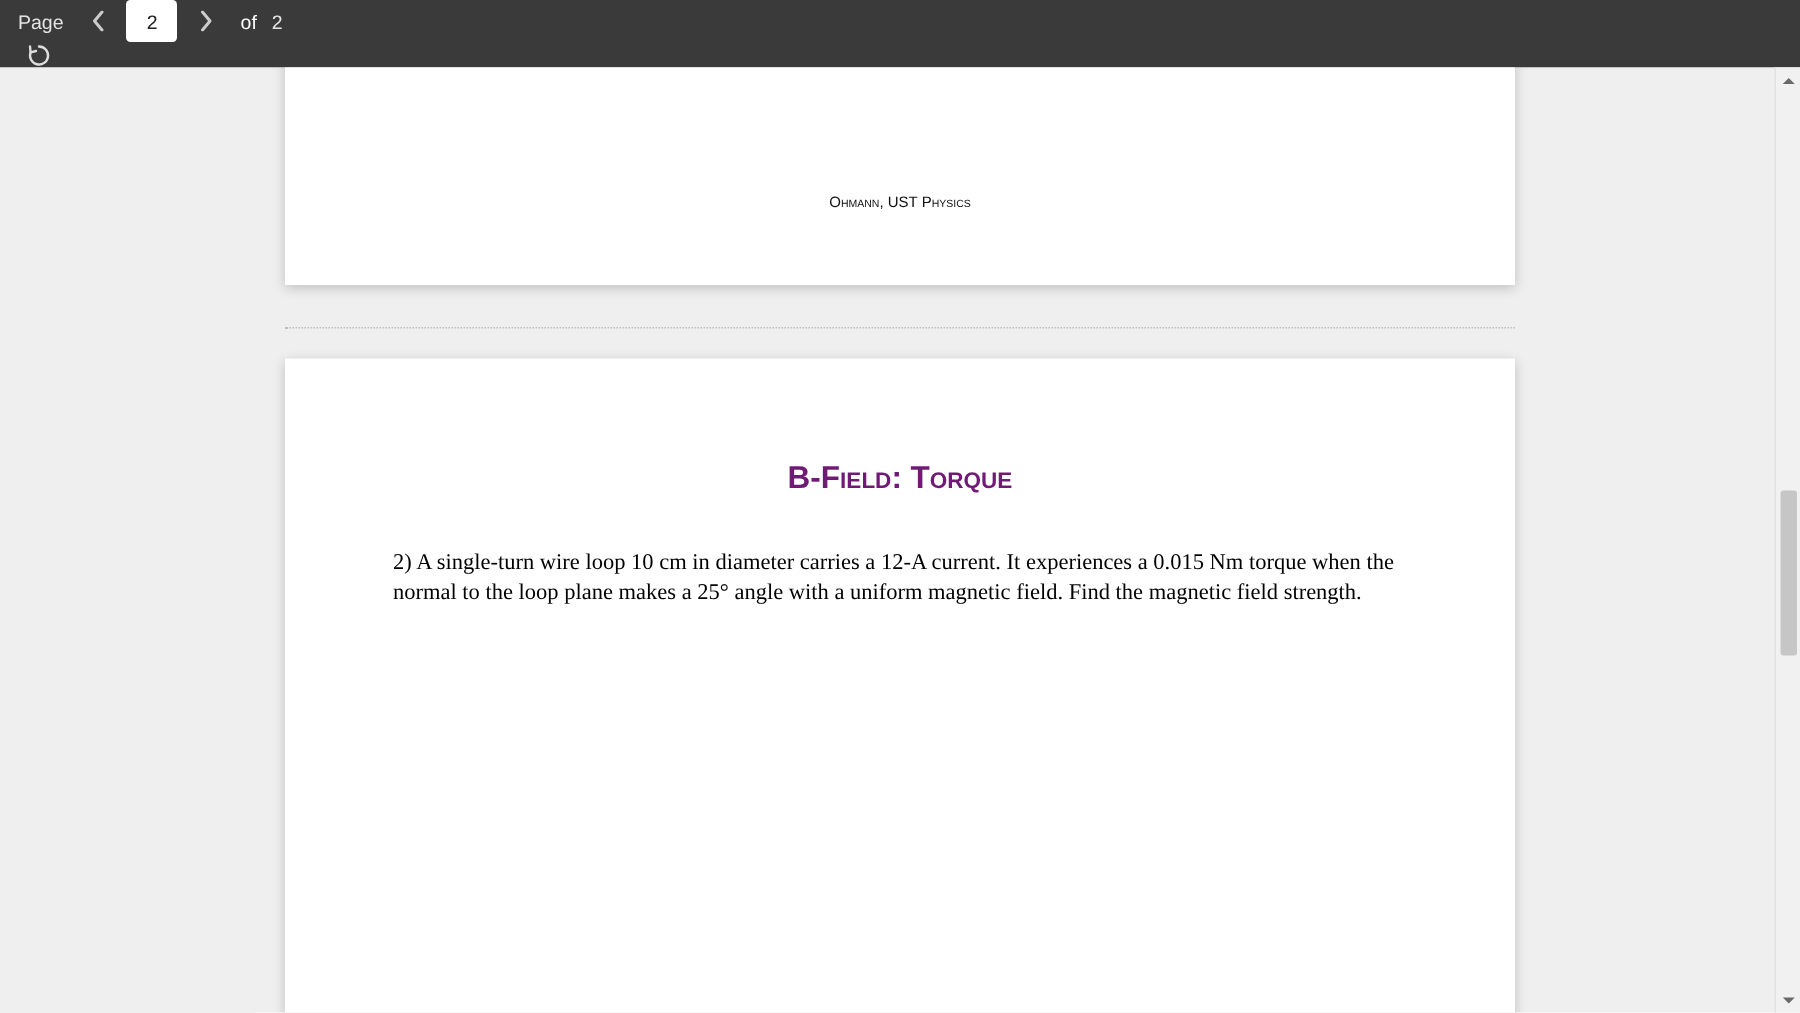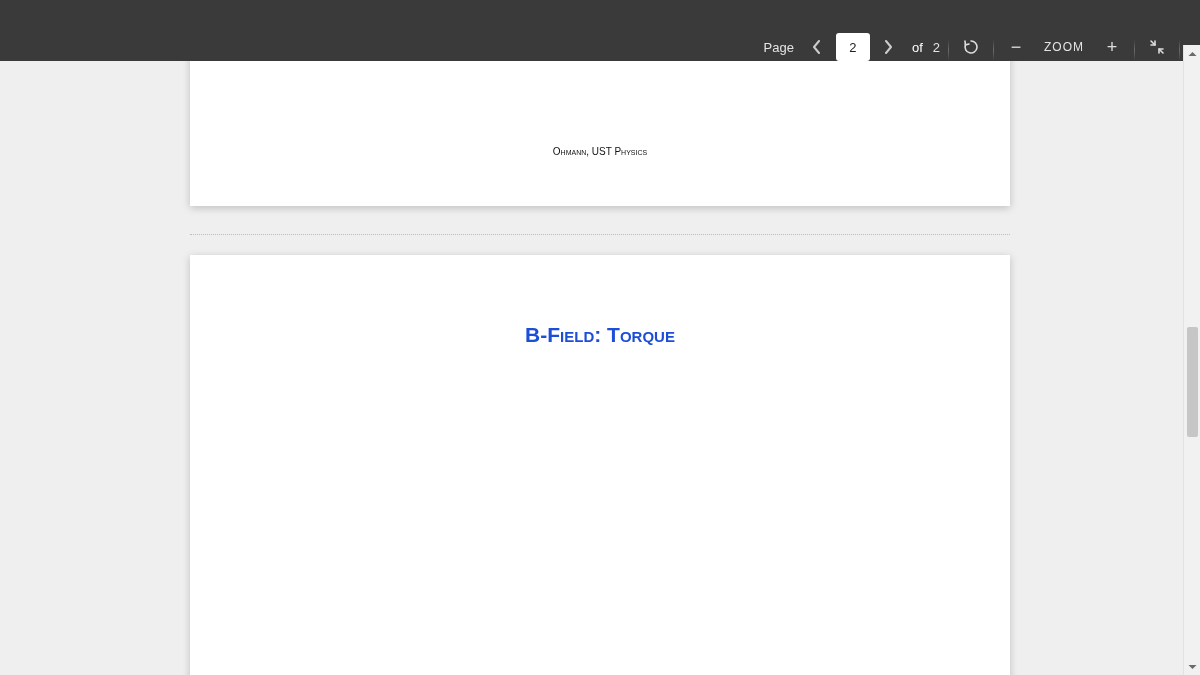--- a/index.html
+++ b/index.html
@@ -1,28 +1,29 @@
 <!DOCTYPE html>
 <html><head>
 <meta charset="utf-8">
 <style>
   * { box-sizing: border-box; margin: 0; padding: 0; }
   html, body { width: 1200px; height: 675px; overflow: hidden; font-family: Arial, Helvetica, sans-serif; }
   body { background: #f1f1f1; display: flex; flex-direction: column; }
 
   
   .toolbar {
-    height: 61px;
+    height: 45px;
     background: #3a3a3a;
     color: #e4e4e4;
     display: flex;
-    align-items: flex-end;
+    align-items: flex-start;
     padding: 0 12px;
     font-size: 13px;
     position: relative;
+    flex-direction: column;
   }
   .toolbar-spacer { flex: 1; }
   .toolbar-group { display: flex; align-items: center; gap: 8px; }
   .page-label { margin-right: 4px; }
   .chev-btn {
     width: 22px; height: 28px;
     display: flex; align-items: center; justify-content: center;
     cursor: pointer; border: none; background: transparent; color: #ccc;
   }
   .page-input {
@@ -85,21 +86,21 @@
     text-align: center;
     font-family: "Comic Sans MS", "Comic Sans", cursive, sans-serif;
     font-variant: small-caps;
     font-size: 10px;
     color: #111;
   }
   .doc-title {
     text-align: center;
     font-family: "Comic Sans MS", "Comic Sans", cursive, sans-serif;
     font-size: 21px;
-    color: #1d4ed8;
+    color: #701a75;
     margin-bottom: 34px;
   }
   .doc-title .sc { font-variant: small-caps; }
   .problem {
     font-family: "Times New Roman", Times, serif;
     font-size: 15px;
     line-height: 1.35;
     color: #000;
     margin-bottom: 280px;
   }
@@ -198,20 +199,21 @@
     <div class="page p1">
       <div class="page-footer-center">Ohmann, UST Physics</div>
     </div>
 
     <div class="dotted-rule"></div>
 
     <div class="page p2">
       <h2 class="doc-title">
         <span>B-F</span><span class="sc">ield</span><span>: T</span><span class="sc">orque</span>
       </h2>
+      <p class="problem">2)   A single-turn wire loop 10 cm in diameter carries a 12-A current. It experiences a 0.015 Nm torque when the normal to the loop plane makes a 25° angle with a uniform magnetic field. Find the magnetic field strength.</p>
 
     </div>
   </div>
 </div>
 
 <div class="scrollbar">
   <div class="sb-arrow">
     <svg width="9" height="6" viewBox="0 0 9 6">
         <path d="M0.5 5 L4.5 1 L8.5 5" fill="currentColor"></path>
       </svg>

